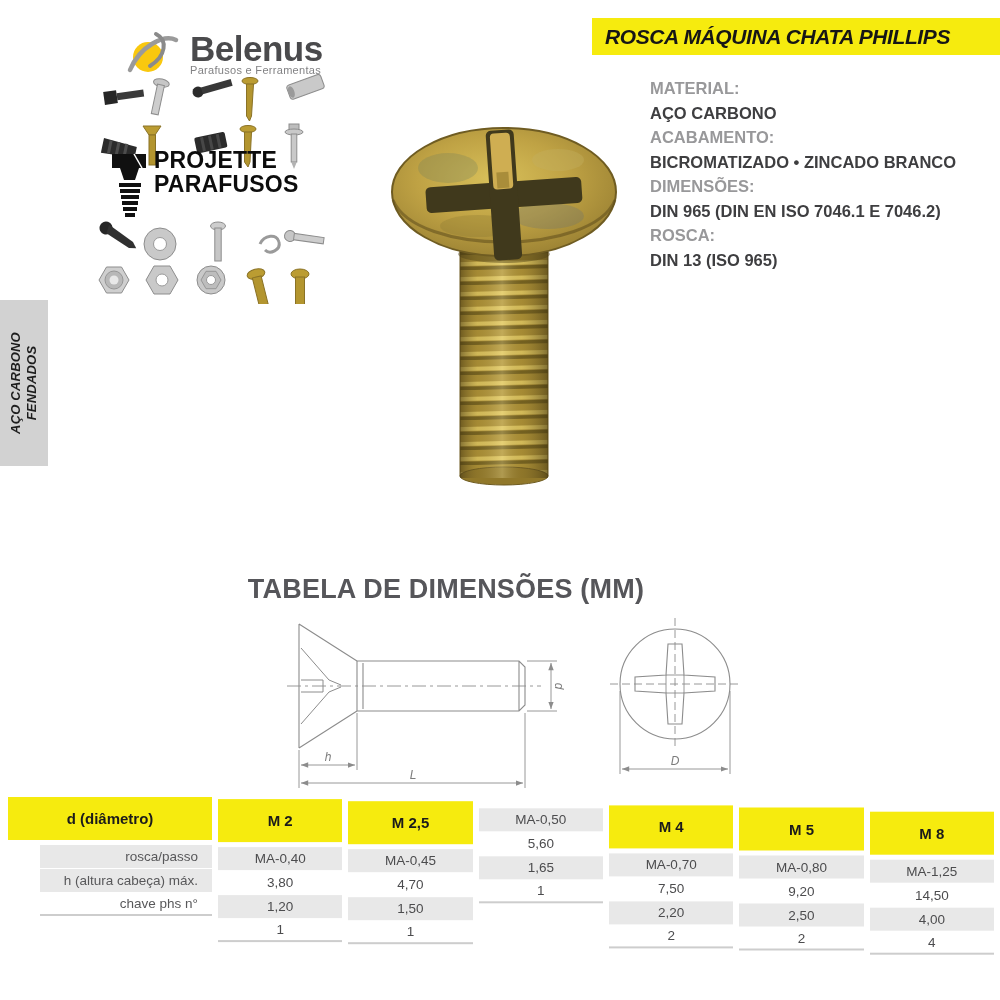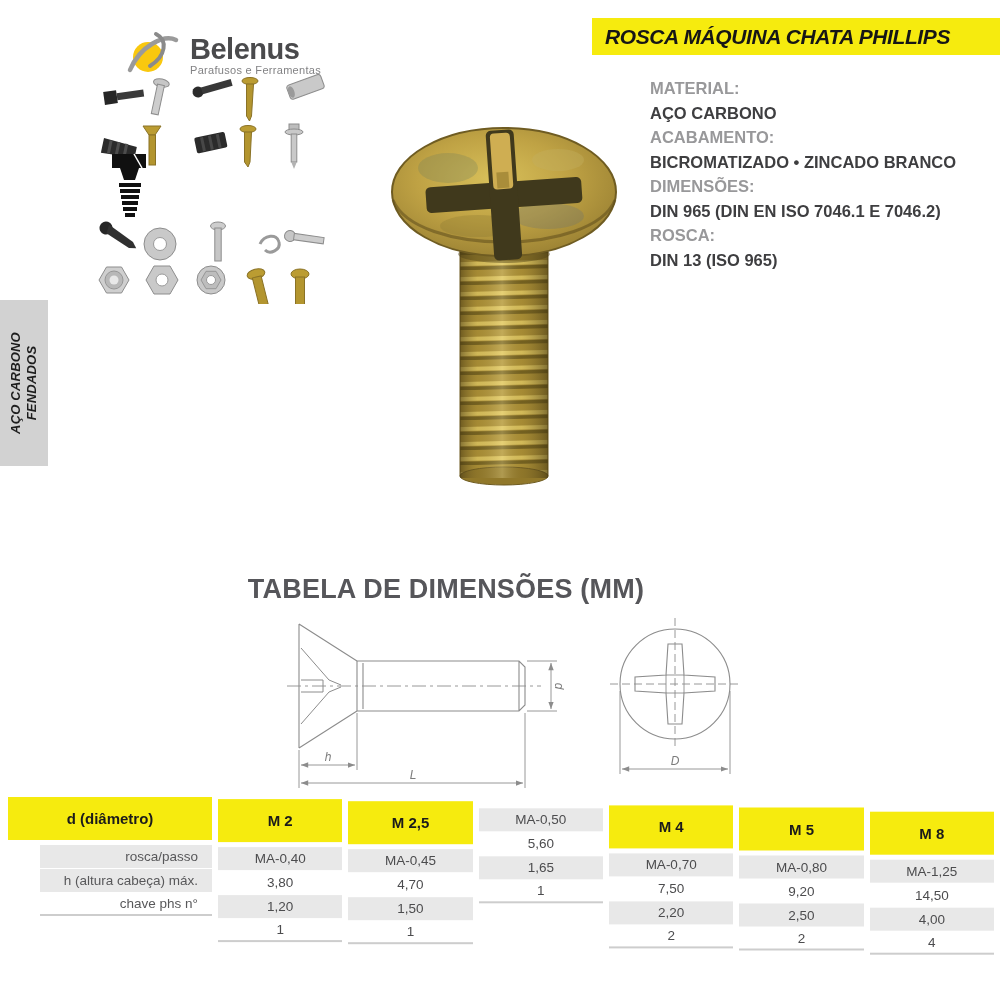--- a/index.html
+++ b/index.html
@@ -6,21 +6,21 @@
     --accent_yellow:#f6eb0e; --row_gray:#e8e8e8; --tab_gray:#d2d2d2;
     --text_dark:#3e3e40; --label_gray:#98989a; --heading_gray:#56565a;
     --drawing_line:#8c8c8c;
   }
   *{margin:0;padding:0;box-sizing:border-box;}
   body{width:1000px;height:1000px;background:#fff;font-family:"Liberation Sans",sans-serif;overflow:hidden;}
   .page{position:relative;width:1000px;height:1000px;background:#fff;overflow:hidden;}
 
   
   .brand{position:absolute;left:126px;top:28px;display:flex;align-items:center;gap:6px;}
-  .brand-text .brand-name{font-size:29px;font-weight:800;color:#4a4a4c;letter-spacing:-0.5px;line-height:30px;}
+  .brand-text .brand-name{font-size:35px;font-weight:800;color:#4a4a4c;letter-spacing:-0.5px;line-height:30px;}
   .brand-text .brand-tagline{font-size:11px;color:#828284;letter-spacing:0.3px;margin-top:0px;}
 
   
   .banner{position:absolute;left:592px;top:18px;width:408px;height:37px;background:var(--accent_yellow,#f6eb0e);display:flex;align-items:center;}
   .banner-title{font-style:italic;font-weight:800;font-size:21px;color:#161616;padding-left:13px;letter-spacing:-0.4px;white-space:nowrap;}
 
   
   .specs{position:absolute;left:650px;top:76px;width:345px;font-weight:700;font-size:16.5px;line-height:24.5px;}
   .spec-label{color:var(--label_gray,#98989a);}
   .spec-value{color:var(--text_dark,#3e3e40);}
@@ -180,20 +180,24 @@
         <line x1="22" y1="8" x2="30" y2="22" stroke="#ffffff" stroke-width="1.5"></line>
         <polygon points="8,22 27,22 23,34 12,34" fill="#101010"></polygon>
         <rect x="7" y="37" width="22" height="4" fill="#101010"></rect>
         <rect x="8" y="43" width="20" height="4" fill="#101010"></rect>
         <rect x="9" y="49" width="18" height="4" fill="#101010"></rect>
         <rect x="10" y="55" width="16" height="4" fill="#101010"></rect>
         <rect x="11" y="61" width="14" height="4" fill="#101010"></rect>
         <rect x="13" y="67" width="10" height="4" fill="#101010"></rect>
       </svg>
     </span>
+    <div class="wm-text">
+      <div class="wm-line">PROJETTE</div>
+      <div class="wm-line">PARAFUSOS</div>
+    </div>
   </div>
 
   <div class="banner">
     <div class="banner-title">ROSCA MÁQUINA CHATA PHILLIPS</div>
   </div>
 
   <div class="specs">
     <div class="spec-label">MATERIAL:</div>
     <div class="spec-value">AÇO CARBONO</div>
     <div class="spec-label">ACABAMENTO:</div>

